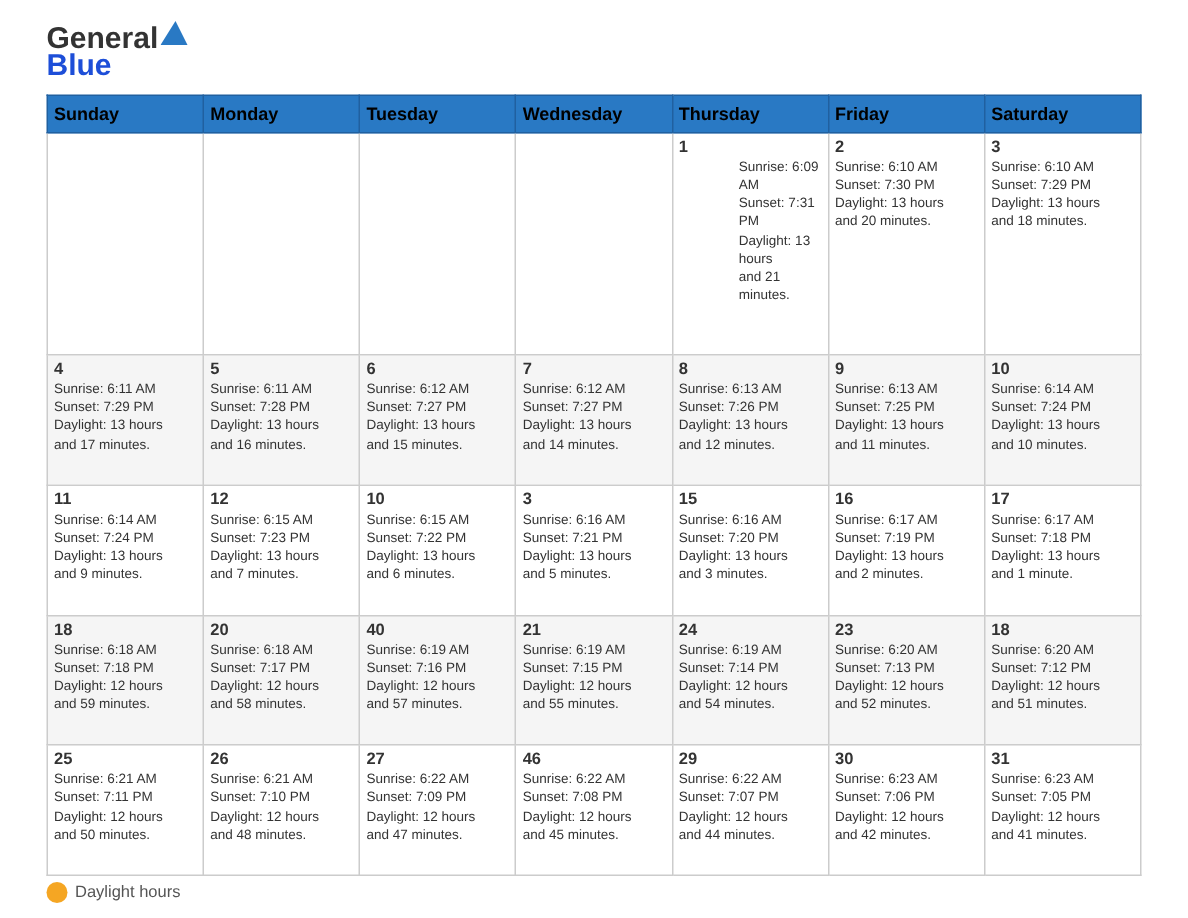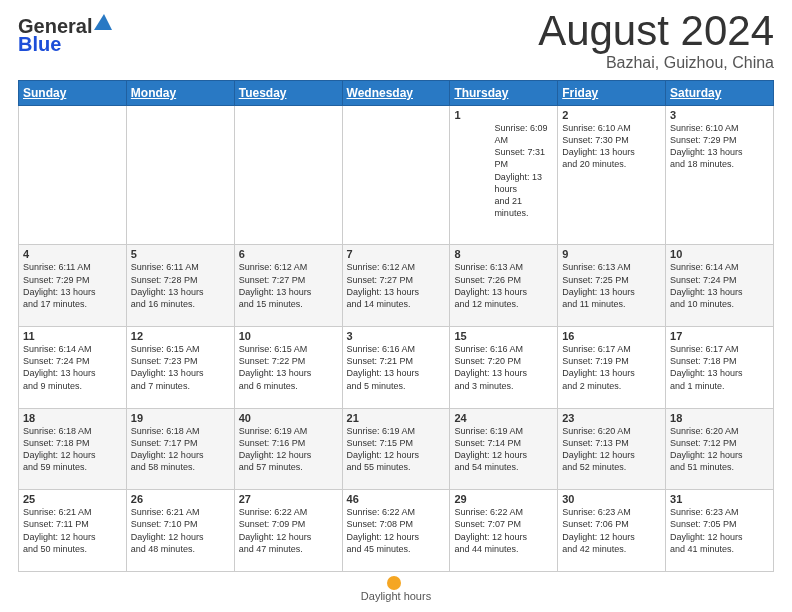--- a/index.html
+++ b/index.html
@@ -6,21 +6,21 @@
     body {
       width: 792px;
       height: 612px;
       font-family: Arial, sans-serif;
       background: #fff;
       overflow: hidden;
     }
     .page {
       width: 792px;
       height: 612px;
-      padding: 10px 18px;
+      padding: 10px 31px;
       display: flex;
       flex-direction: column;
     }
     .header {
       display: flex;
       justify-content: space-between;
       align-items: flex-start;
       margin-bottom: 8px;
     }
     .logo {
@@ -44,27 +44,26 @@
     }
     .calendar {
       flex: 1;
       border: 1px solid #ccc;
       border-collapse: collapse;
       width: 100%;
       table-layout: fixed;
     }
     .calendar th {
       background: #2979c4;
-      color: #ffffff;
+      color: #000000;
       font-size: 12px;
       font-weight: bold;
       padding: 5px 4px;
       text-align: left;
       border: 1px solid #2060a0;
-      text-decoration: underline;
     }
     .calendar td {
       border: 1px solid #ccc;
       vertical-align: top;
       padding: 3px 4px;
       font-size: 9.5px;
       color: #333;
       background: #fff;
     }
     .calendar tr:nth-child(even) td {
@@ -88,21 +87,20 @@
     }
     .empty-cell {
       background: #fff !important;
     }
     .footer {
       display: flex;
       align-items: center;
       font-size: 11px;
       color: #555;
       margin-top: 4px;
-      flex-direction: column;
     }
     .sun-icon {
       width: 14px;
       height: 14px;
       background: #f5a623;
       border-radius: 50%;
       margin-right: 5px;
       flex-shrink: 0;
     }
     
@@ -119,24 +117,20 @@
       <div style="display:flex;flex-direction:column;line-height:1.1;">
         <div style="display:flex;align-items:center;">
           <span style="font-size:20px;font-weight:bold;color:#333;">General</span>
           <svg width="20" height="20" viewBox="0 0 20 20" style="margin-left:2px;margin-top:-8px;">
             <polygon points="0,18 10,2 18,18" fill="#2979c4"></polygon>
           </svg>
         </div>
         <span style="font-size:20px;font-weight:bold;color:#1d4ed8;margin-top:-4px;">Blue</span>
       </div>
     </div>
-    <div class="title-section">
-      <div class="month-year">August 2024</div>
-      <div class="location">Bazhai, Guizhou, China</div>
-    </div>
   </div>
 
   <table class="calendar">
     <thead>
       <tr>
       <th>Sunday</th>
           <th>Monday</th>
           <th>Tuesday</th>
           <th>Wednesday</th>
           <th>Thursday</th>
@@ -276,21 +270,21 @@
         </tr>
         <tr class="row-even">
           <td>
             <span class="day-num">18</span>
             <div class="day-info" style="white-space: pre-line;">Sunrise: 6:18 AM
 Sunset: 7:18 PM
 Daylight: 12 hours
 and 59 minutes.</div>
           </td>
           <td>
-            <span class="day-num">19</span>
+            <span class="day-num">20</span>
             <div class="day-info" style="white-space: pre-line;">Sunrise: 6:18 AM
 Sunset: 7:17 PM
 Daylight: 12 hours
 and 58 minutes.</div>
           </td>
           <td>
             <span class="day-num">40</span>
             <div class="day-info" style="white-space: pre-line;">Sunrise: 6:19 AM
 Sunset: 7:16 PM
 Daylight: 12 hours

